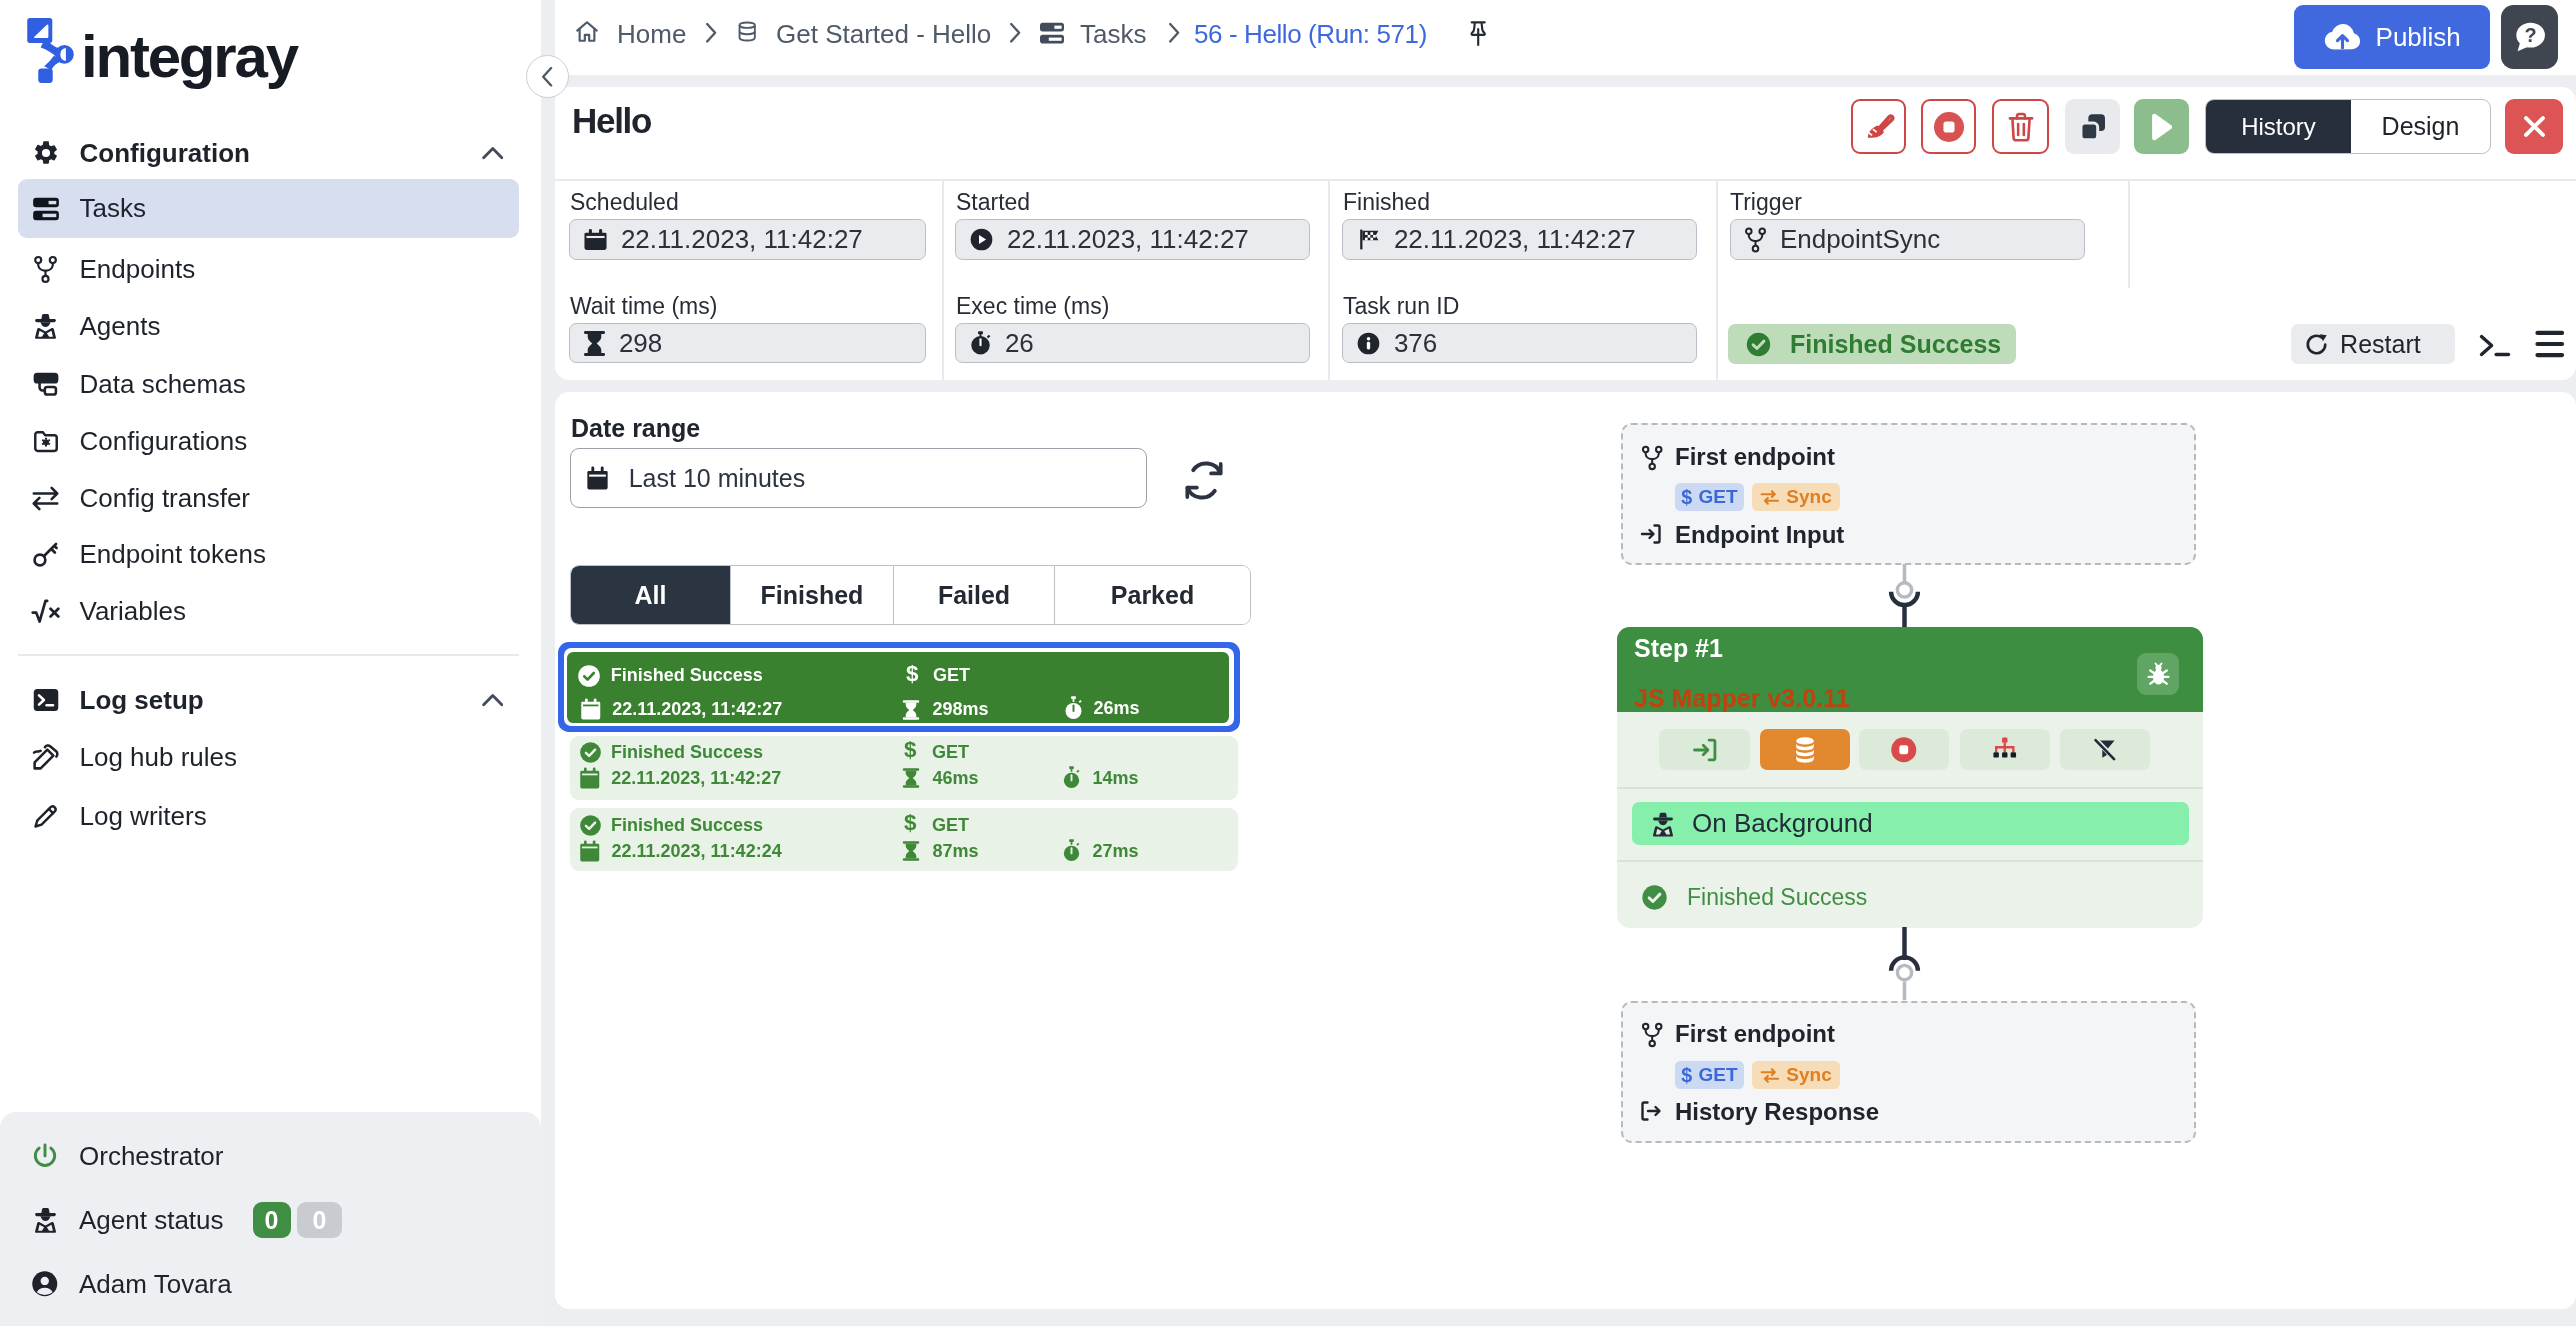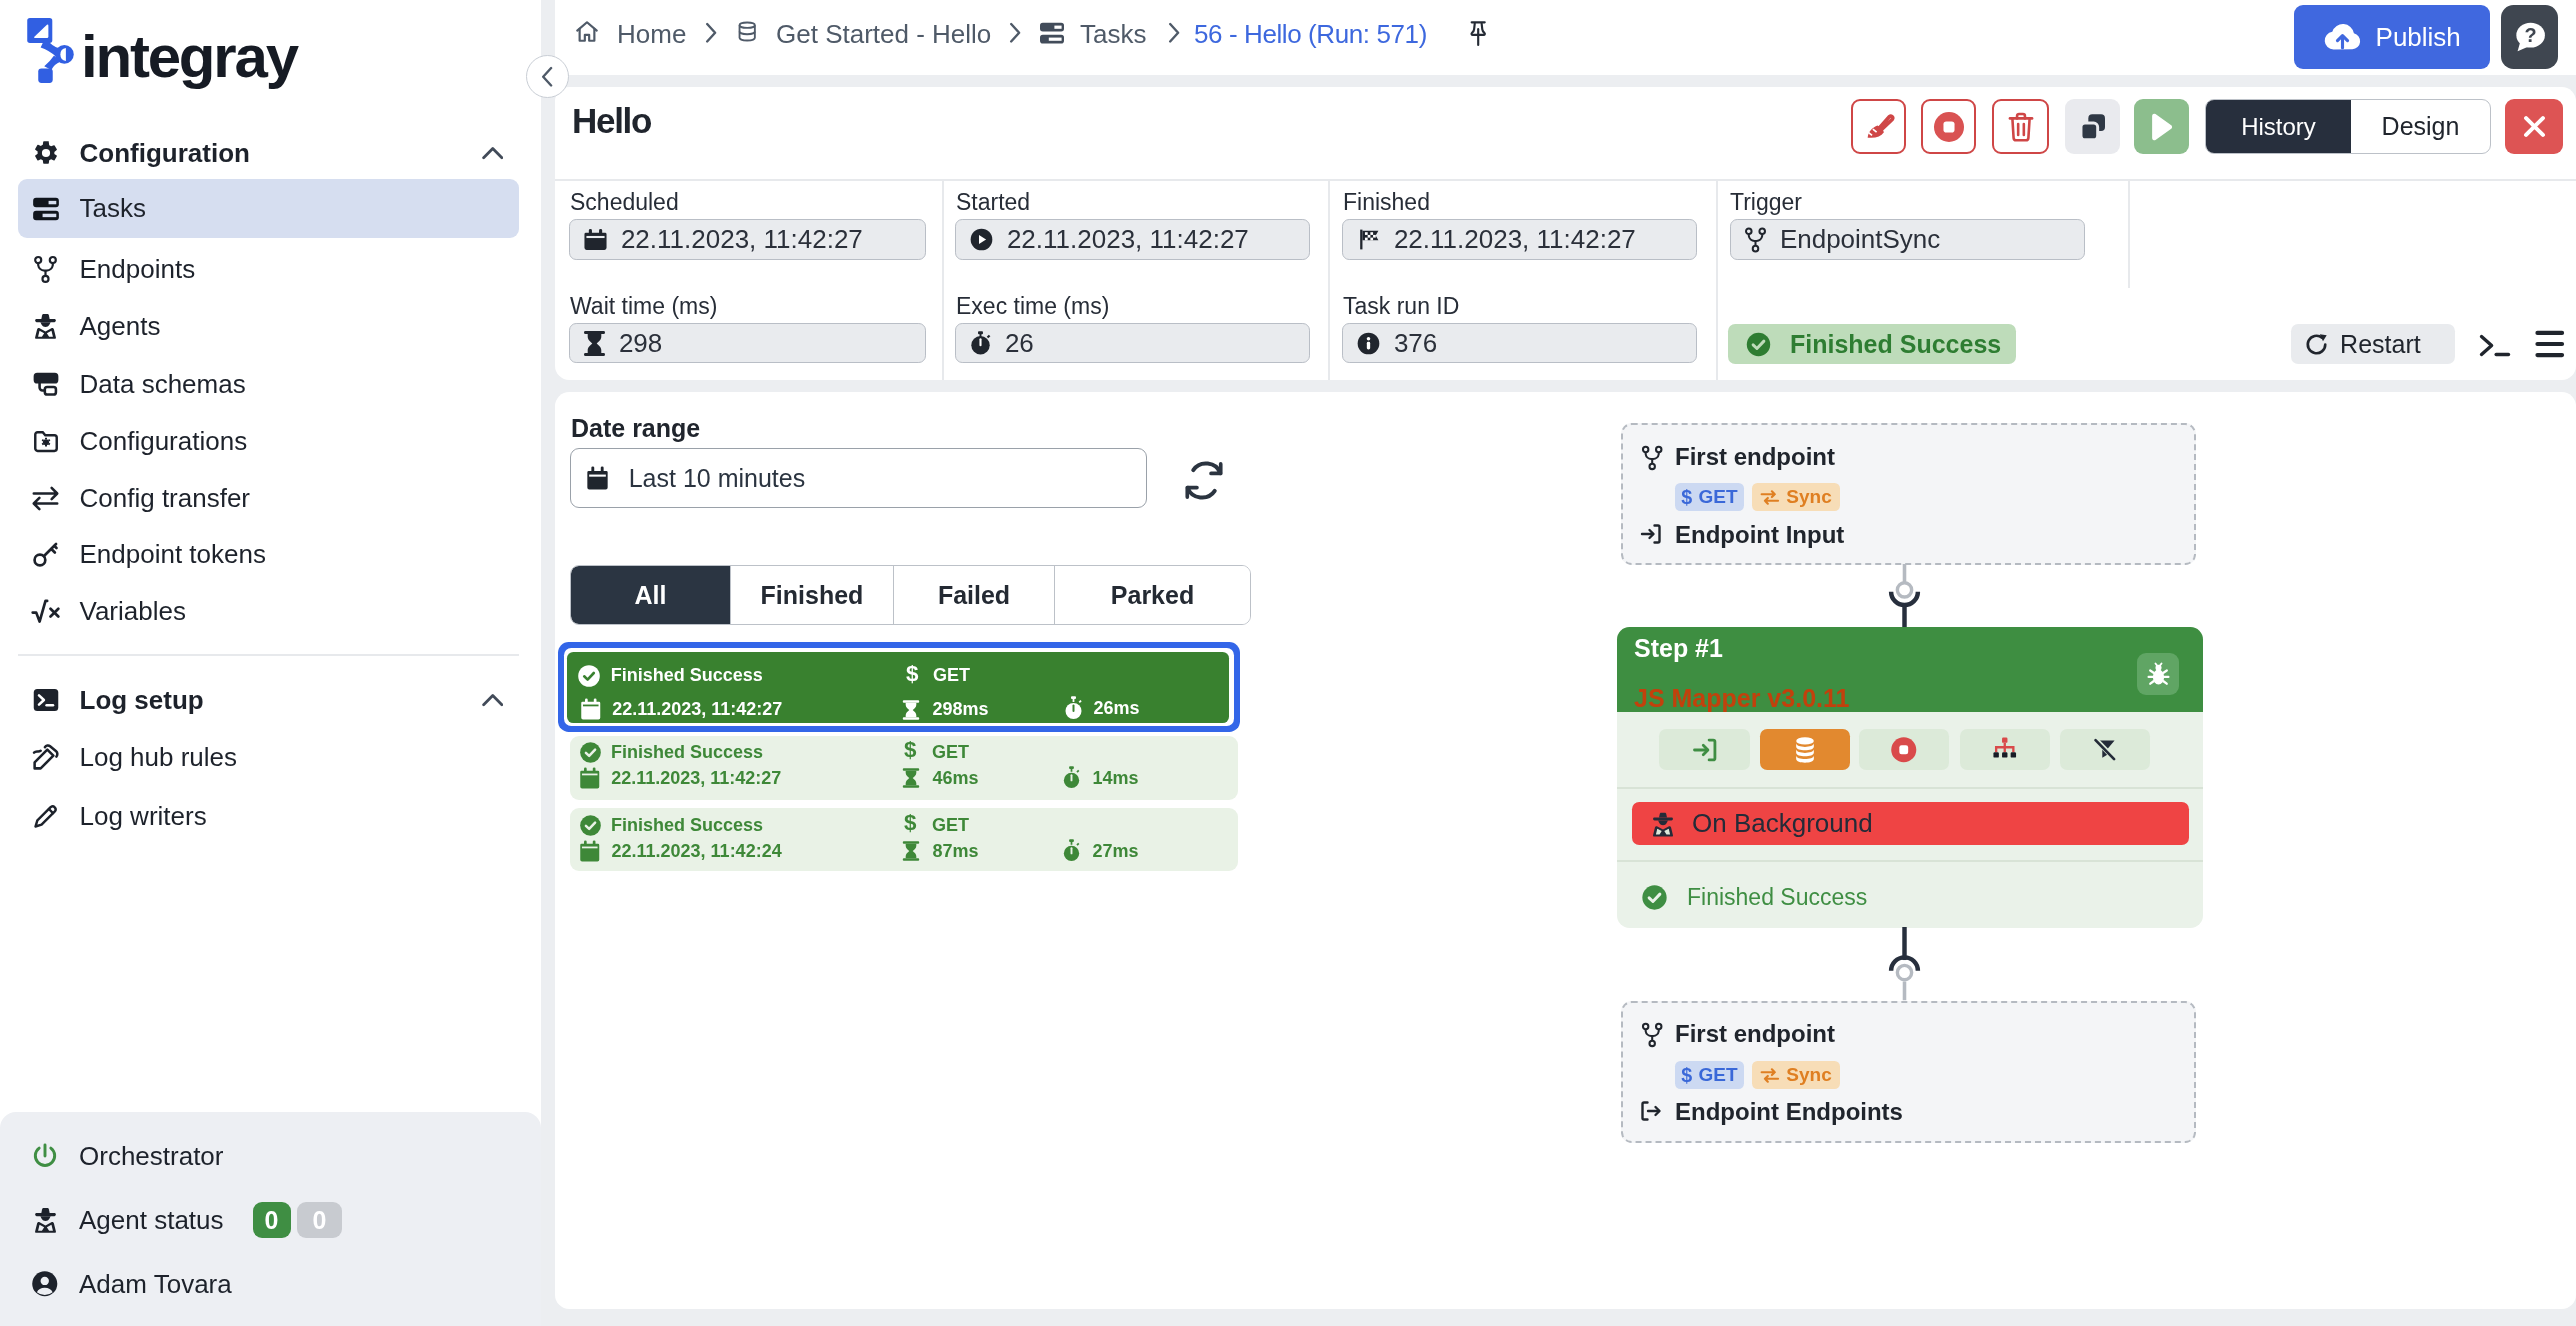--- a/index.html
+++ b/index.html
@@ -739,21 +739,21 @@
     </svg>
 </div>
 <div class="abs" style="left:2060px;top:729px;width:90px;height:41px;background:#dcead9;border-radius:7.2px;display:flex;align-items:center;justify-content:center">
   <svg width="29.5" height="29.5" viewBox="0 0 24 24">
       <path d="M4 4.5 H20 L14 11.5 V16 L10 18.5 V11.5 Z" fill="#242b38"></path>
       <path d="M4.5 3.5 L20 19.5" stroke="#dcead9" stroke-width="4"></path>
       <path d="M4.5 4.2 L19.6 19.6" stroke="#242b38" stroke-width="2.2" stroke-linecap="round"></path>
     </svg>
 </div>
 <div class="abs" style="left:1617px;top:787px;width:586px;height:1.8px;background:#d8e3d6"></div>
-<div class="abs" style="left:1632px;top:802px;width:557px;height:43px;background:#ef4444;border-radius:7.2px;display:flex;align-items:center">
+<div class="abs" style="left:1632px;top:802px;width:557px;height:43px;background:#86efac;border-radius:7.2px;display:flex;align-items:center">
   <svg style="margin-left:18px" width="26" height="28" viewBox="0 0 24 26">
       <g fill="#242b38">
         <path d="M8.3 7 L9 3.6 C9.15 2.9 9.7 2.5 10.3 2.5 H13.7 C14.3 2.5 14.85 2.9 15 3.6 L15.7 7 Z"></path>
         <path d="M4.1 7 H19.9 C20.6 7 21.2 7.5 21.2 8.2 C21.2 9.2 20.6 9.8 19.9 9.8 H4.1 C3.4 9.8 2.8 9.2 2.8 8.2 C2.8 7.5 3.4 7 4.1 7 Z"></path>
         <path d="M7.4 9.8 H16.6 L15.4 12.1 C14.6 13.5 13.5 14.1 12 14.1 C10.5 14.1 9.4 13.5 8.6 12.1 Z"></path>
         <path d="M3.7 24.6 C3.05 24.6 2.6 24.05 2.75 23.4 L4.5 16.3 C4.75 15.25 5.85 14.75 6.8 15.25 L12 18.1 L17.2 15.25 C18.15 14.75 19.25 15.25 19.5 16.3 L21.25 23.4 C21.4 24.05 20.95 24.6 20.3 24.6 Z"></path>
         <path d="M5.4 22.7 L6.7 17.4 L10.8 19.6 L8.8 22.7 Z M18.6 22.7 L17.3 17.4 L13.2 19.6 L15.2 22.7 Z" fill="#dce8da"></path>
       </g>
     </svg>
   <span style="margin-left:16px;font-size:26px;color:#242b38">On Background</span>
@@ -797,14 +797,14 @@
     </svg>
   <span>Sync</span>
 </div>
 <svg class="abs" style="left:1639px;top:1099px" width="24" height="24" viewBox="0 0 24 24">
     <g fill="none" stroke="#20252d" stroke-width="2.4" stroke-linecap="round" stroke-linejoin="round">
       <path d="M8.5 3.5 H5 a1.5 1.5 0 0 0-1.5 1.5 V19 a1.5 1.5 0 0 0 1.5 1.5 H8.5"></path>
       <path d="M9 12 H20"></path>
       <path d="M16.5 8 L20.5 12 L16.5 16"></path>
     </g>
   </svg>
-<div class="abs bold" style="left:1675px;top:1098px;font-size:24px;color:#20252d">Endpoint Endpoints</div>
+<div class="abs bold" style="left:1675px;top:1098px;font-size:24px;color:#20252d">History Response</div>
 
 
 </body></html>

